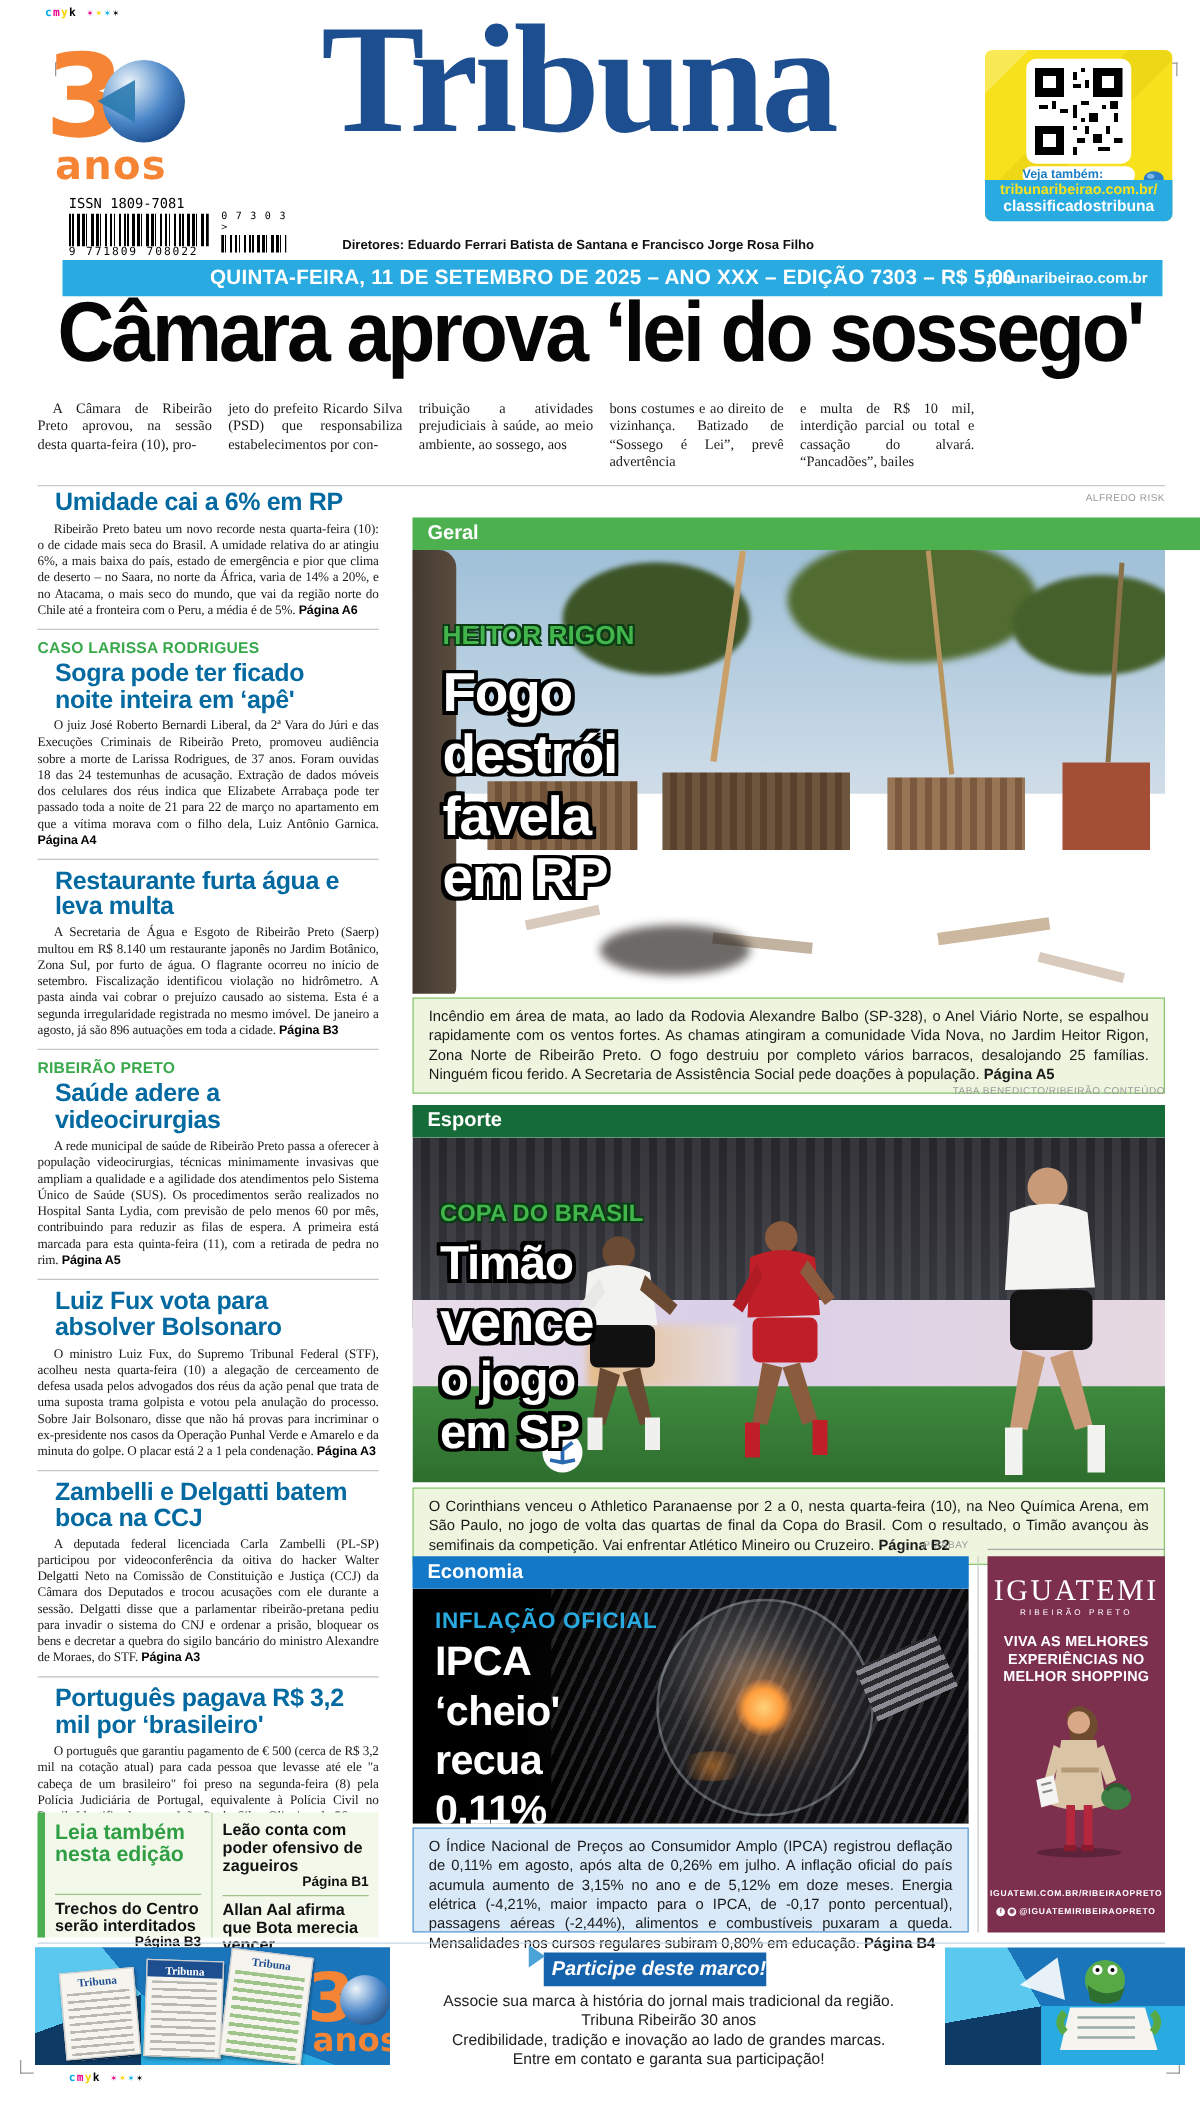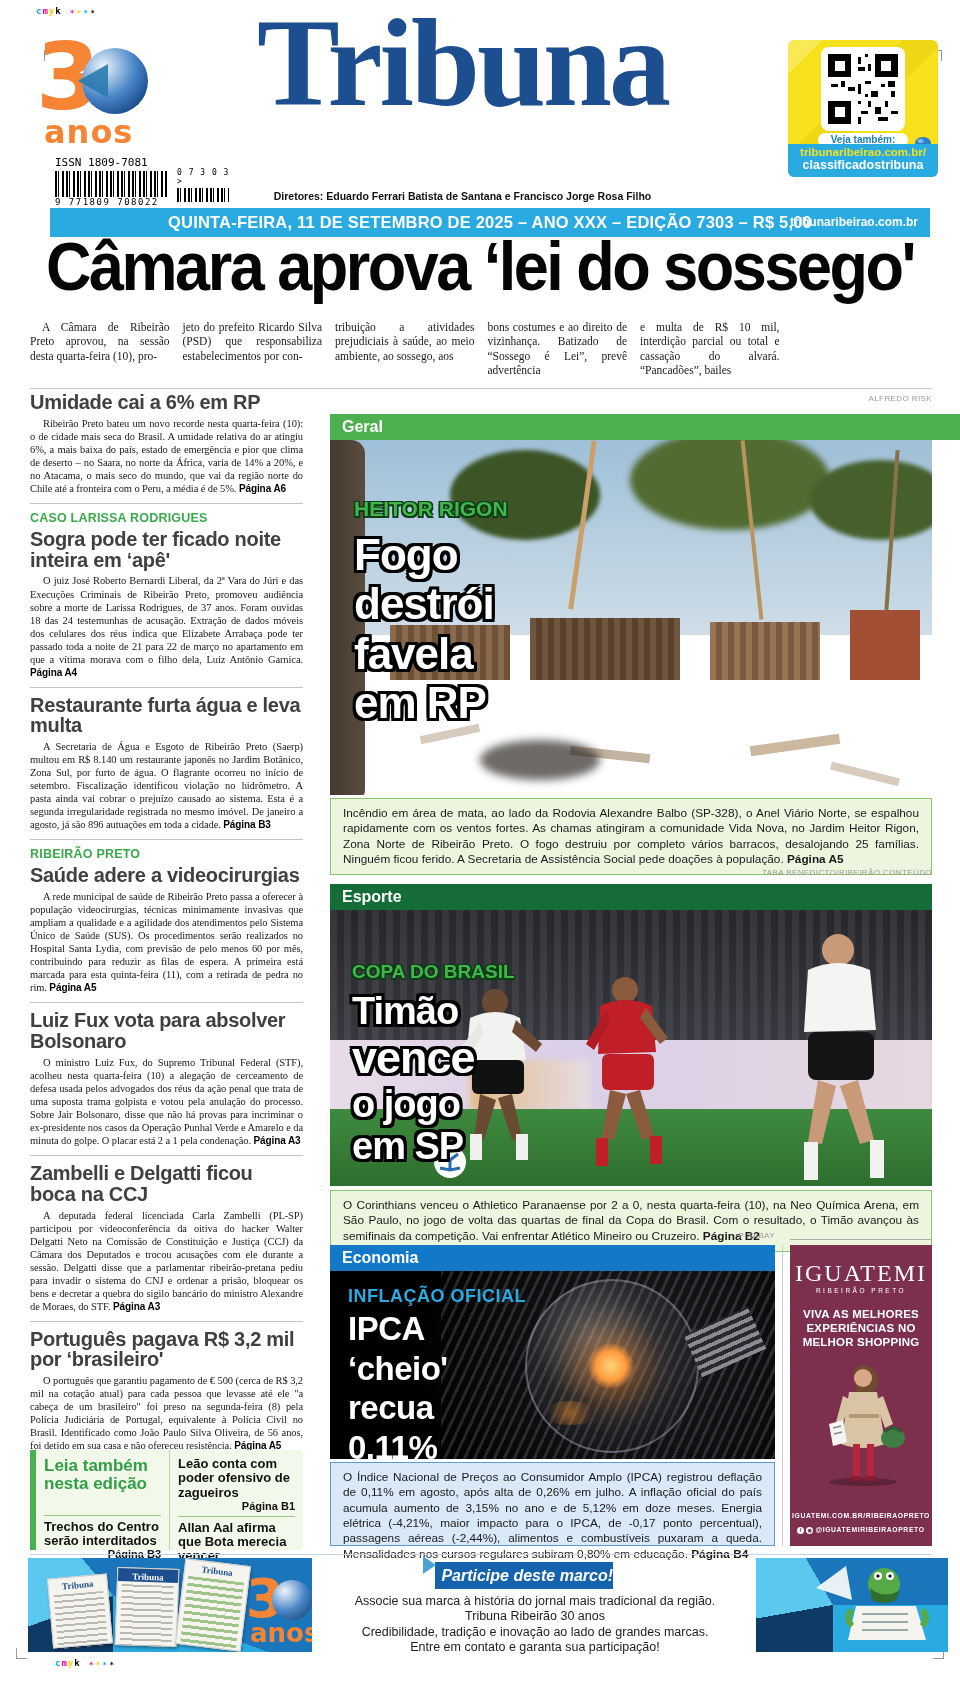--- a/index.html
+++ b/index.html
@@ -26,41 +26,41 @@
   .directors{position:absolute;left:175px;top:190px;width:575px;text-align:center;font:bold 10.5px/1.2 "Liberation Sans",sans-serif;color:#111}
   .issn{position:absolute;left:55px;top:156px;width:170px;font:11px "DejaVu Sans Mono",monospace;color:#000}
   .bars{height:26px;width:112px;margin-top:2px;background:repeating-linear-gradient(90deg,#000 0 2px,#fff 2px 3px,#000 3px 4px,#fff 4px 7px,#000 7px 9px,#fff 9px 11px)}
   .bdig{font:9px "DejaVu Sans Mono",monospace;letter-spacing:1.5px}
   .bc2{position:absolute;left:122px;top:12px;width:58px;text-align:left}
   .bc2 .lbl{font:8px "DejaVu Sans Mono",monospace;letter-spacing:1px}
   .bc2 .bars{width:52px;height:14px}
   .qrp{position:absolute;left:788px;top:40px;width:150px;height:137px;background:#f6e11c;border-radius:6px;
      background-image:linear-gradient(135deg,rgba(255,255,255,.25) 0 12%,transparent 12% 40%,rgba(200,170,0,.18) 40% 55%,transparent 55%)}
   .qrbox{position:absolute;left:33px;top:7px;width:84px;height:84px;background:#fff;border-radius:8px;display:flex;align-items:center;justify-content:center}
-  .seealso{position:absolute;left:30px;top:93px;width:90px;background:#fff;border-radius:7px;text-align:center;
+  .seealso{position:absolute;left:30px;top:93px;width:90px;background:#fff;border-radius:7px;text-align:left;
      font:bold 10px/14px "Liberation Sans",sans-serif;color:#1a7dc4}
   .qru{position:absolute;left:0;right:0;bottom:0;height:33px;background:#29abe2;border-radius:0 0 6px 6px;text-align:center;padding-top:2px;box-sizing:border-box}
   .qru .u1{font:bold 11.5px/12px "Liberation Sans",sans-serif;color:#f6e11c}
   .qru .u2{font:bold 12.5px/14px "Liberation Sans",sans-serif;color:#fff}
   .pin{position:absolute;right:4px;top:96px}
   
   .datebar{position:absolute;left:50px;top:208px;width:880px;height:29px;background:#29abe2}
   .datebar .dtext{display:block;text-align:center;font:bold 16.5px/29px "Liberation Sans",sans-serif;color:#fff;letter-spacing:.2px}
   .datebar .dsite{position:absolute;right:12px;top:0;font:bold 12px/29px "Liberation Sans",sans-serif;color:#fff}
   .mainhead{position:absolute;left:24px;top:233px;width:912px;margin:0;text-align:center;
      font:800 63px/1 "Liberation Sans",sans-serif;letter-spacing:-2.5px;color:#050505;transform:scaleY(1.08);transform-origin:top;white-space:nowrap}
   .leadcols{position:absolute;left:30px;top:320px;width:902px;display:grid;grid-template-columns:repeat(6,1fr);gap:13px;
      font:11.5px/1.24 "Liberation Serif",serif;text-align:justify;color:#1a1a1a}
   .leadcols p{margin:0}
   .indent{text-indent:12px}
   .pref{font:bold 11px "Liberation Sans",sans-serif;color:#000}
   .hr-full{position:absolute;left:30px;top:388px;width:902px;border-top:1px solid #c9c9c9}
   
   .leftcol{position:absolute;left:30px;top:392px;width:273px}
-  .leftcol h3{margin:0 0 4px;font:800 20px/1.04 "Liberation Sans",sans-serif;letter-spacing:-.3px;color:#404040}
+  .leftcol h3{margin:0 14px 4px;font:800 20px/1.04 "Liberation Sans",sans-serif;letter-spacing:-.3px;color:#0369a1}
   .kicker{font:800 12.5px/1.2 "Liberation Sans",sans-serif;color:#3aa94c;margin:0 0 3px;letter-spacing:.2px}
   .leftcol p.body{margin:0;font:10.5px/1.24 "Liberation Serif",serif;letter-spacing:-.1px;text-align:justify;text-indent:13px;color:#1a1a1a}
   .leftcol .pref{font-size:10px}
   .sep{border:0;border-top:1px solid #c4c4c4;margin:8px 0 7px}
   .read-also{position:absolute;left:30px;top:1450px;width:273px;height:100px;background:#f3f9ea;border-left:6px solid #4caf50;box-sizing:border-box;display:flex}
   .ra-col{flex:1;padding:7px 8px 4px;display:flex;flex-direction:column}
   .ra-col+.ra-col{border-left:1px solid #bcd6a8}
   .ra-title{font:800 17px/1.05 "Liberation Sans",sans-serif;color:#2f9e44;margin-bottom:18px}
   .ra-hr{border-top:1px solid #9fc489;margin:4px 0}
   .ra-item{font:800 13px/1.1 "Liberation Sans",sans-serif;color:#111}
@@ -245,21 +245,21 @@
       <h3>Saúde adere a videocirurgias</h3>
       <p class="body"><span>A rede municipal de saúde de Ribeirão Preto passa a oferecer à população videocirurgias, técnicas minimamente invasivas que ampliam a qualidade e a agilidade dos atendimentos pelo Sistema Único de Saúde (SUS). Os procedimentos serão realizados no Hospital Santa Lydia, com previsão de pelo menos 60 por mês, contribuindo para reduzir as filas de espera. A primeira está marcada para esta quinta-feira (11), com a retirada de pedra no rim.</span> <b class="pref">Página A5</b></p>
     </article>
     <hr class="sep">
     <article>
       <h3>Luiz Fux vota para absolver Bolsonaro</h3>
       <p class="body"><span>O ministro Luiz Fux, do Supremo Tribunal Federal (STF), acolheu nesta quarta-feira (10) a alegação de cerceamento de defesa usada pelos advogados dos réus da ação penal que trata de uma suposta trama golpista e votou pela anulação do processo. Sobre Jair Bolsonaro, disse que não há provas para incriminar o ex-presidente nos casos da Operação Punhal Verde e Amarelo e da minuta do golpe. O placar está 2 a 1 pela condenação.</span> <b class="pref">Página A3</b></p>
     </article>
     <hr class="sep">
     <article>
-      <h3>Zambelli e Delgatti ficou boca na CCJ</h3>
+      <h3>Zambelli e Delgatti batem boca na CCJ</h3>
       <p class="body"><span>A deputada federal licenciada Carla Zambelli (PL-SP) participou por videoconferência da oitiva do hacker Walter Delgatti Neto na Comissão de Constituição e Justiça (CCJ) da Câmara dos Deputados e trocou acusações com ele durante a sessão. Delgatti disse que a parlamentar ribeirão-pretana pediu para invadir o sistema do CNJ e ordenar a prisão, bloquear os bens e decretar a quebra do sigilo bancário do ministro Alexandre de Moraes, do STF.</span> <b class="pref">Página A3</b></p>
     </article>
     <hr class="sep">
     <article>
       <h3>Português pagava R$ 3,2 mil por ‘brasileiro'</h3>
       <p class="body"><span>O português que garantiu pagamento de € 500 (cerca de R$ 3,2 mil na cotação atual) para cada pessoa que levasse até ele "a cabeça de um brasileiro" foi preso na segunda-feira (8) pela Polícia Judiciária de Portugal, equivalente à Polícia Civil no Brasil. Identificado como João Paulo Silva Oliveira, de 56 anos, foi detido em sua casa e não ofereceu resistência.</span> <b class="pref">Página A5</b></p>
     </article>
   </aside>
 
   <div class="read-also">

